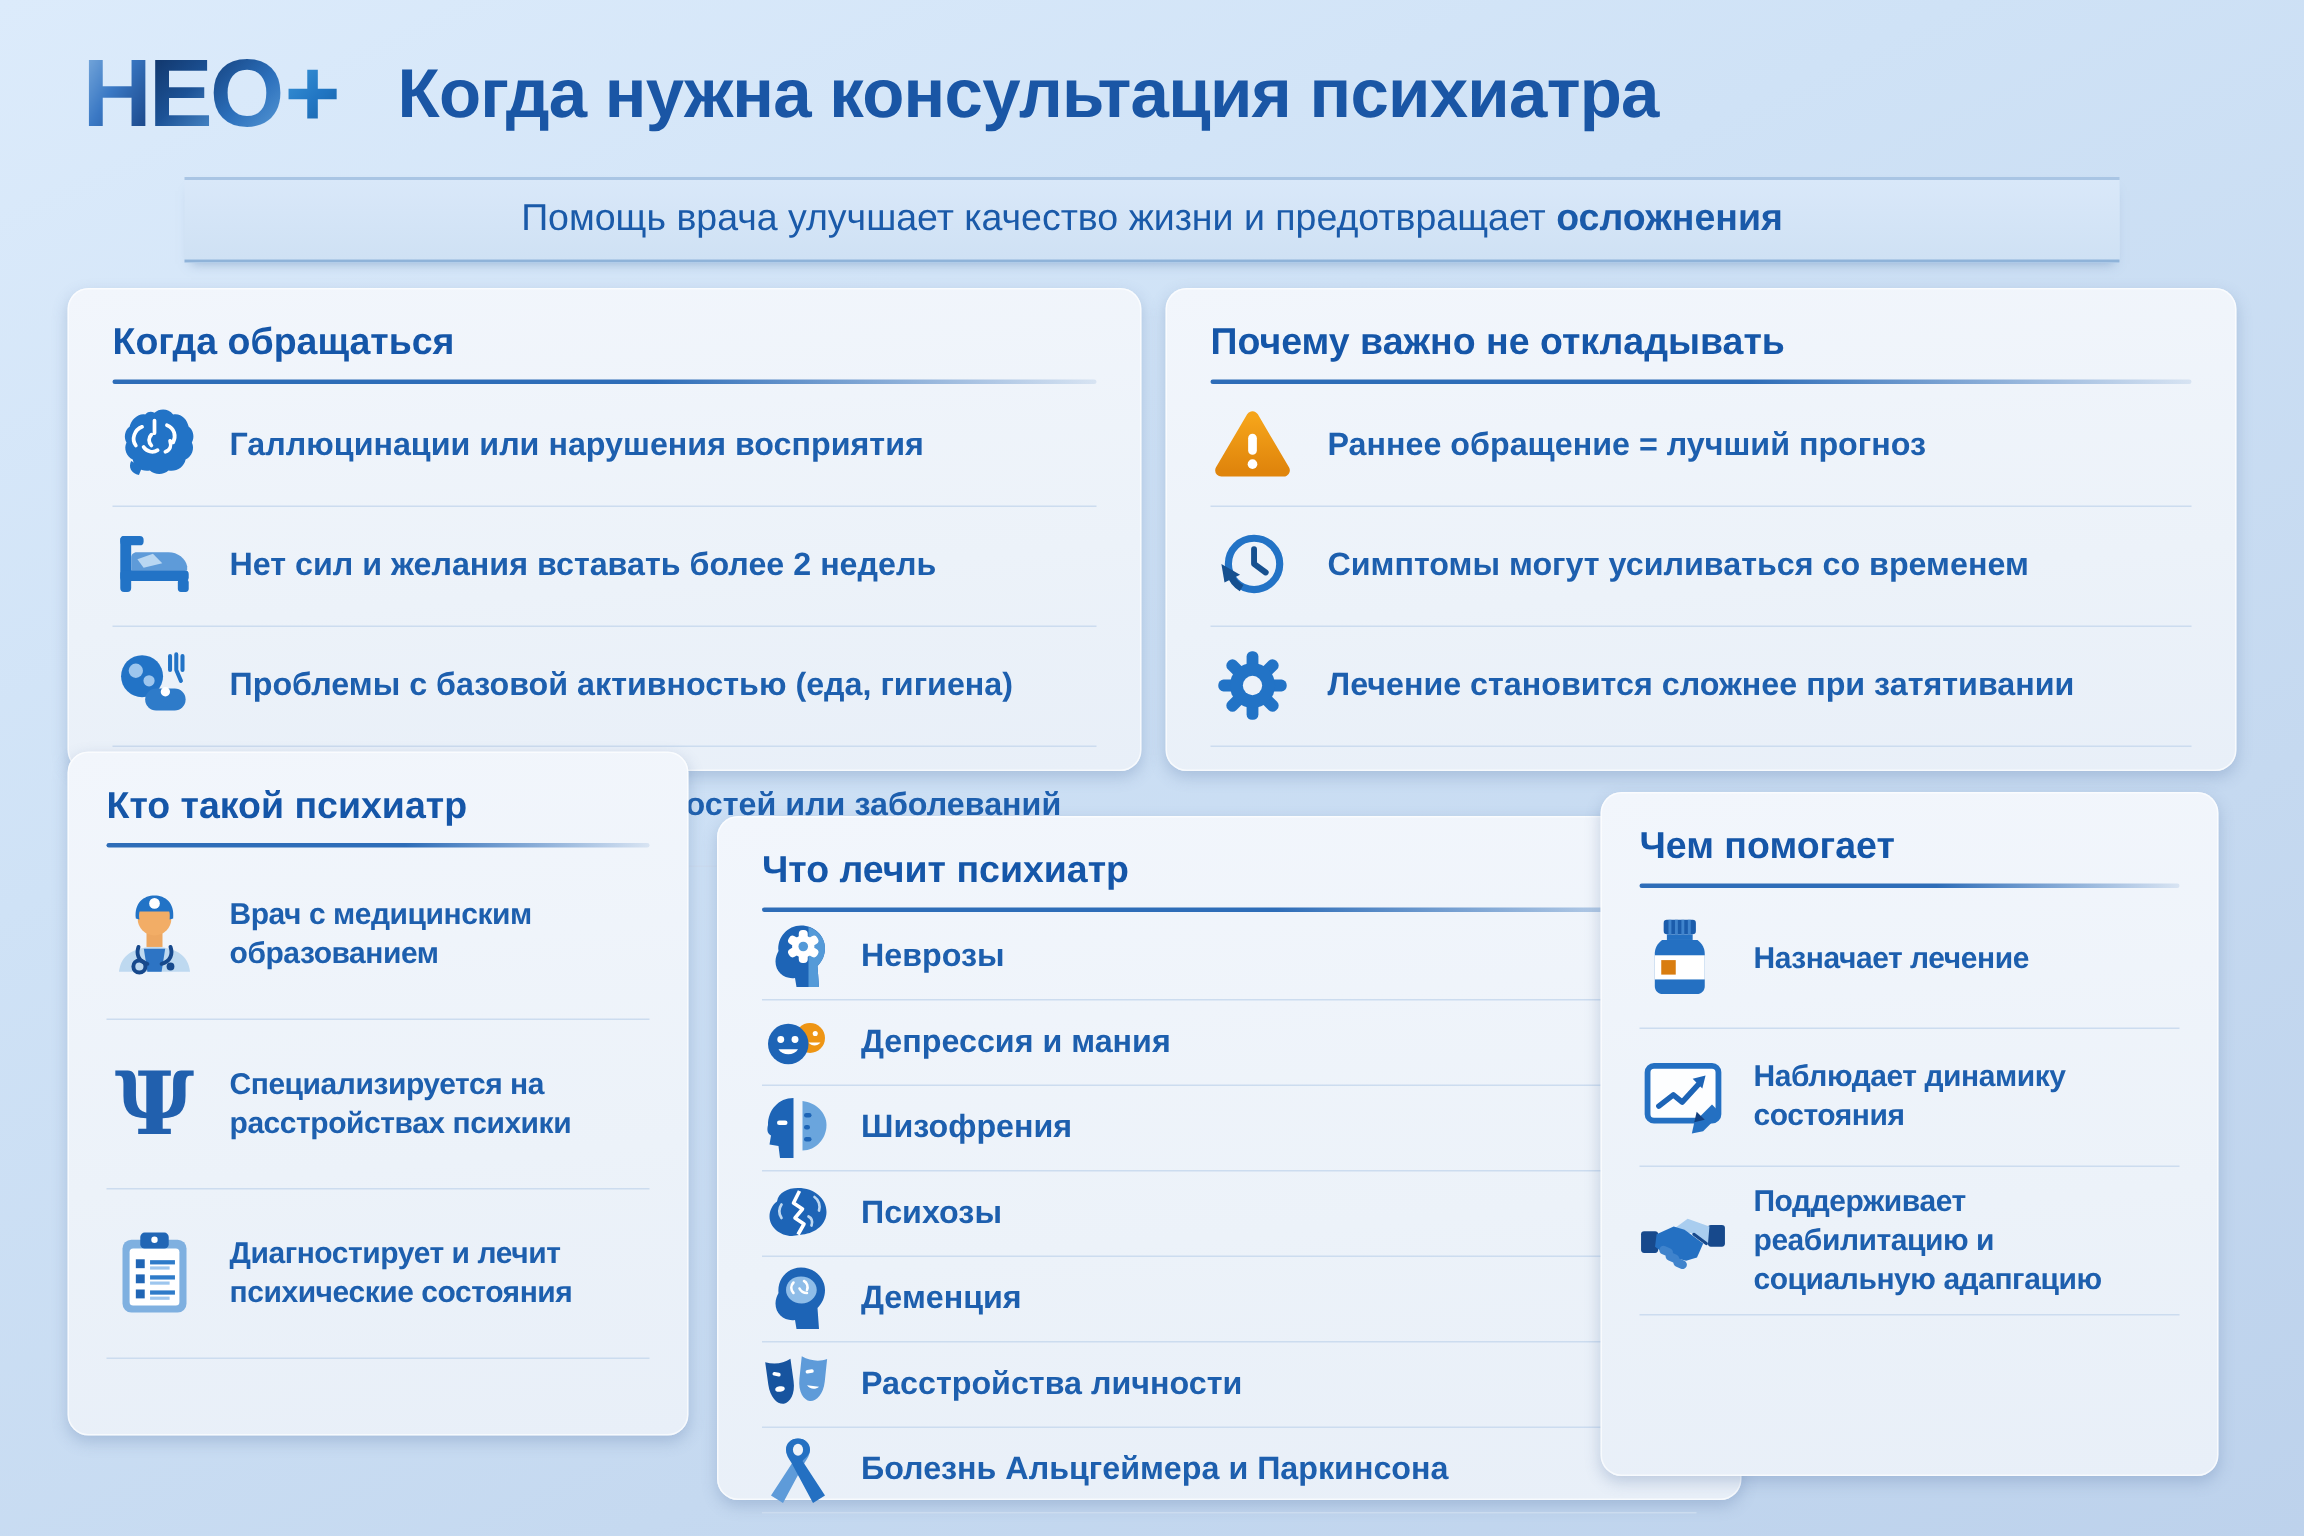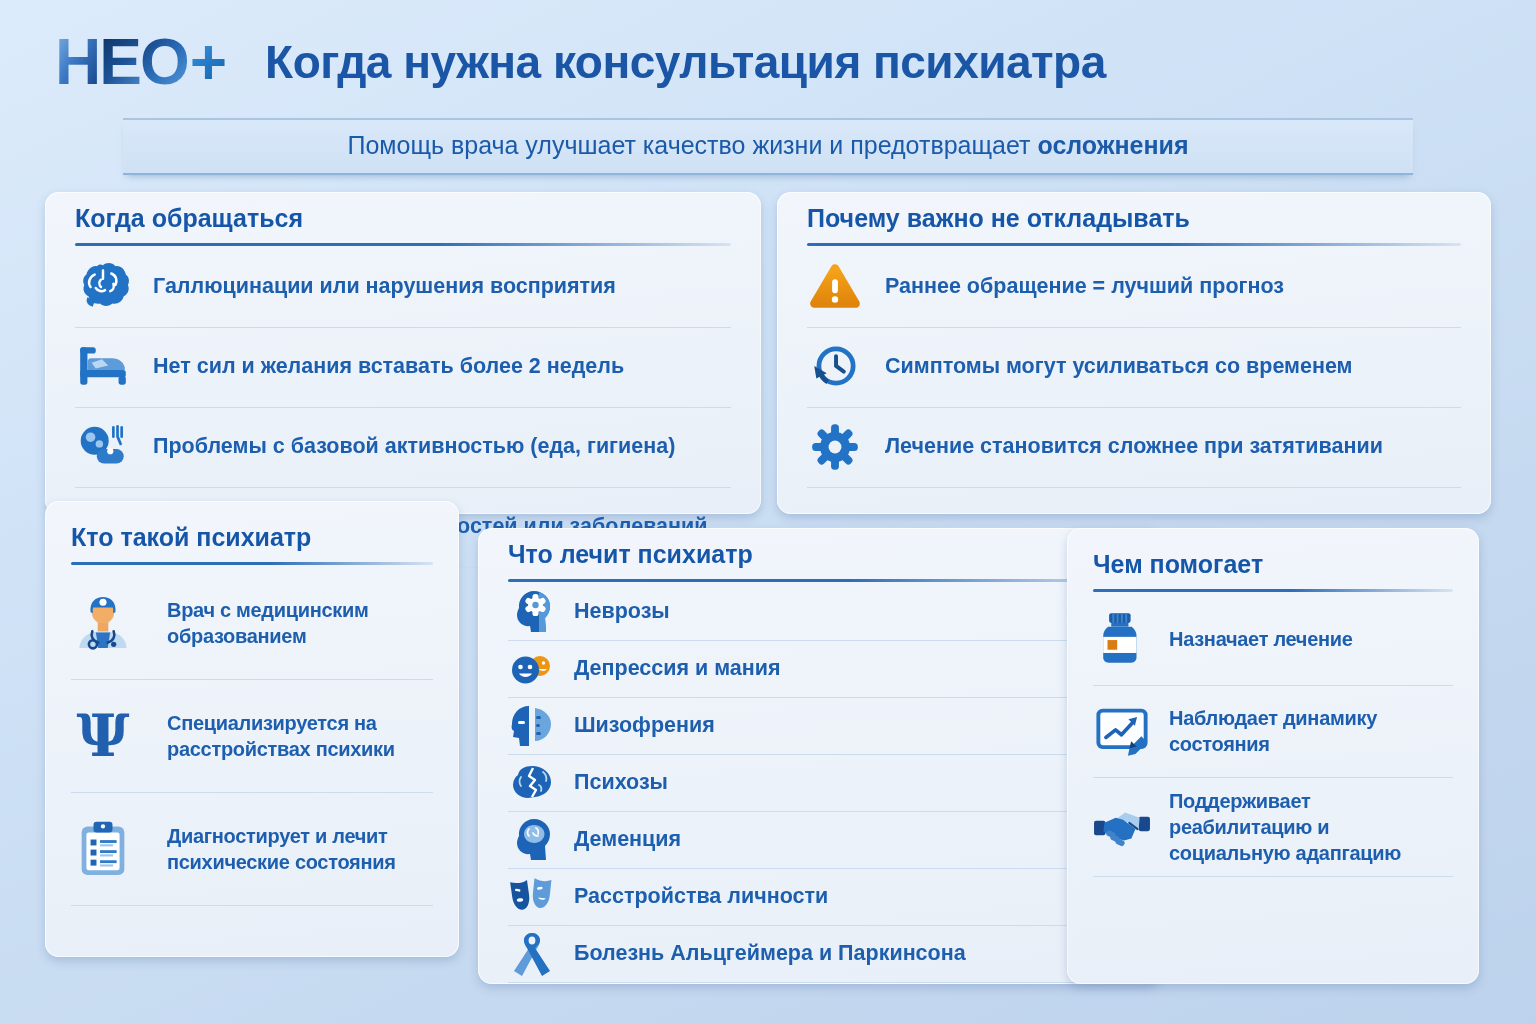--- a/index.html
+++ b/index.html
@@ -28,33 +28,33 @@
     box-shadow:0 5px 7px -4px rgba(100,135,180,.5);
     font-size:25px;color:#1a5aa9;font-weight:500;
   }
   .subtitle-band strong{font-weight:700;}
   
   .card{
     position:absolute;box-sizing:border-box;
     background:linear-gradient(175deg,#f2f6fc 0%,#ecf2f9 60%,#e8eff8 100%);
     border-radius:14px;
     box-shadow:0 4px 10px rgba(90,120,165,.30), inset 0 0 0 1px rgba(255,255,255,.65);
-    padding:8px 30px;
+    padding:18px 30px;
   }
   .card-a{left:45px;top:192px;width:716px;height:322px;}
   .card-b{left:777px;top:192px;width:714px;height:322px;}
   .card-c{left:45px;top:501px;width:414px;height:456px;padding:18px 26px;}
-  .card-d{left:478px;top:528px;width:683px;height:456px;}
+  .card-d{left:478px;top:544px;width:683px;height:456px;}
   .card-e{left:1067px;top:528px;width:412px;height:456px;padding:18px 26px;}
   .card-title{margin:4px 0 10px;font-size:25px;font-weight:700;color:#1556a8;}
   .rule{height:2.5px;border-radius:2px;margin-bottom:2px;
     background:linear-gradient(90deg,#2e6db8 55%,rgba(46,109,184,.12) 100%);}
   .row{display:flex;align-items:center;gap:22px;border-bottom:1.5px solid #ccdcef;}
   .card-a .row,.card-b .row{min-height:63px;padding:8px 0;}
-  .card-c .row{min-height:92px;padding:10px 0;gap:32px;}
+  .card-c .row{min-height:92px;padding:10px 0;gap:18px;}
   .card-d .row{min-height:52px;padding:2px 0;gap:18px;}
   .card-e .row{min-height:71px;padding:10px 0;gap:18px;}
   .row-text{font-size:21.5px;font-weight:600;color:#1d5fae;line-height:1.3;}
   .card-c .row-text,.card-e .row-text{font-size:20px;letter-spacing:-0.3px;}
   .ic{flex:0 0 auto;display:flex;align-items:center;justify-content:center;width:56px;height:56px;}
   .card-c .ic{width:64px;height:64px;}
   .card-d .ic{width:48px;height:48px;}
   .card-e .ic{width:58px;height:58px;}
   .ic svg{width:100%;height:100%;display:block;}
   .psi{font-family:"DejaVu Serif","Liberation Serif",serif;font-weight:700;font-size:58px;color:#2160ae;line-height:1;}

